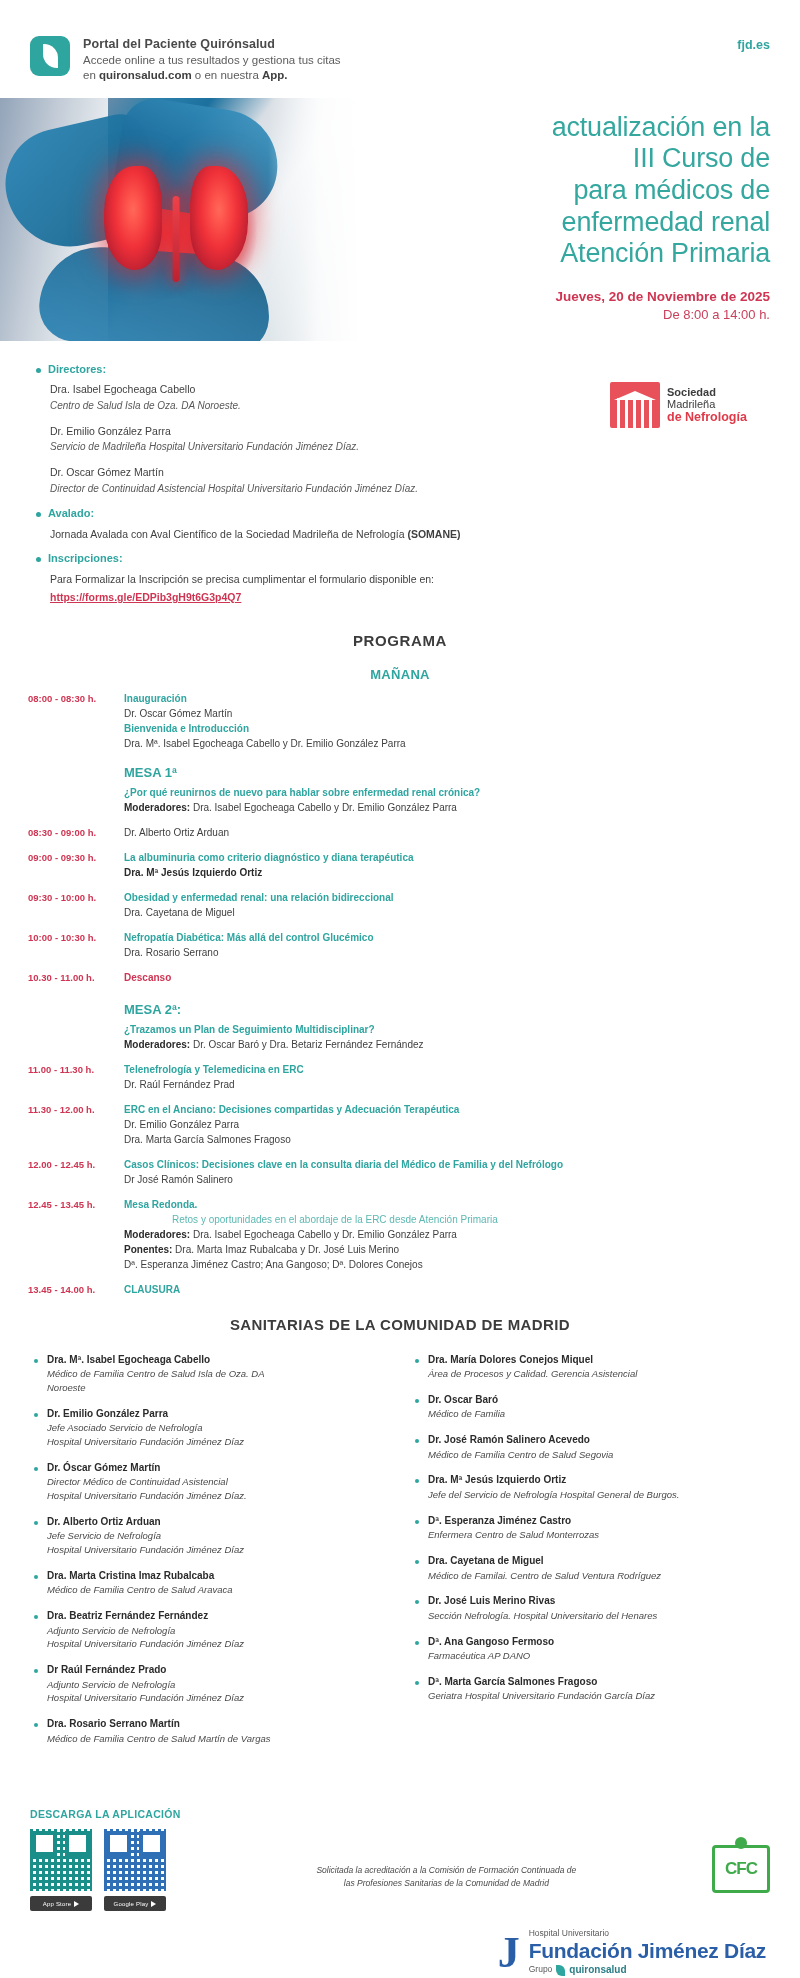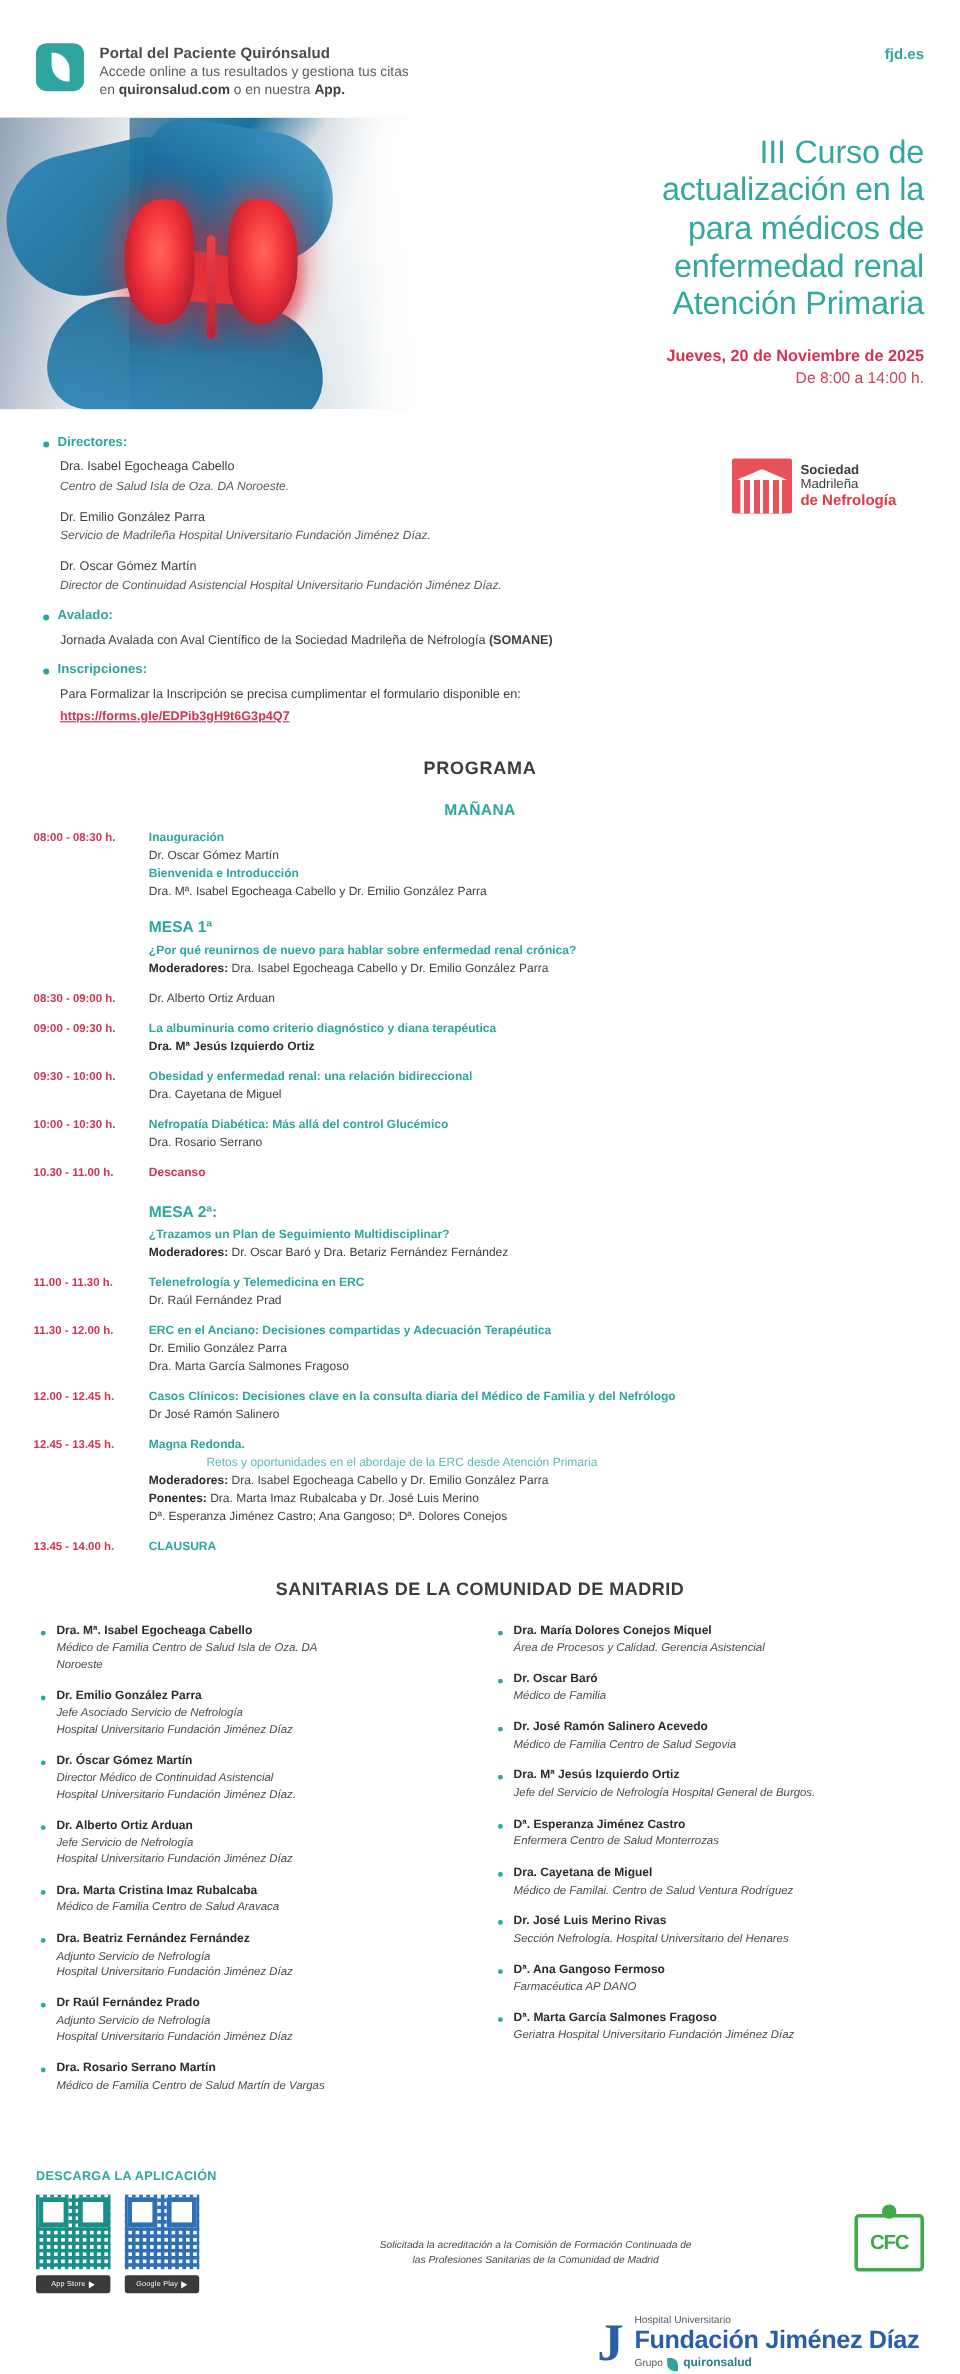--- a/index.html
+++ b/index.html
@@ -268,22 +268,22 @@
       <div class="hero-glove-r"></div>
       <div class="hero-glove-b"></div>
       <div class="hero-kidneys">
         <div class="kid l"></div>
         <div class="kid r"></div>
         <div class="kid-stem"></div>
       </div>
     </div>
     <div class="hero-body">
       <div class="hero-title">
+        <div>actualización en la</div>
         <div>III Curso de</div>
-        <div>actualización en la</div>
         <div>para médicos de</div>
         <div>enfermedad renal</div>
         <div>Atención Primaria</div>
       </div>
       <div class="hero-date">
         <div>Jueves, 20 de Noviembre de 2025</div>
         <div class="time">De 8:00 a 14:00 h.</div>
       </div>
       <div class="hero-venue">
         <div class="v1">Aula Magna</div>
@@ -419,21 +419,21 @@
       <div class="t">12.00 - 12.45 h.</div>
       <div class="c">
         <div class="hl">Casos Clínicos:  Decisiones clave en la consulta diaria del Médico de Familia y del Nefrólogo</div>
         <div class="sp">Dr José Ramón Salinero</div>
       </div>
     </div>
 
     <div class="row">
       <div class="t">12.45 - 13.45 h.</div>
       <div class="c">
-        <div class="hl">Magna Redonda.</div>
+        <div class="hl">Mesa Redonda.</div>
         <div class="sub-light">Retos y oportunidades en el abordaje de la ERC desde Atención Primaria</div>
         <div class="mod"><b>Moderadores:</b><span> Dra. Isabel Egocheaga Cabello y Dr. Emilio González Parra</span></div>
         <div class="mod"><b>Ponentes:</b><span> Dra. Marta Imaz Rubalcaba y Dr. José Luis Merino</span></div>
         <div class="sp">Dª. Esperanza Jiménez Castro; Ana Gangoso; Dª. Dolores Conejos</div>
       </div>
     </div>
 
     <div class="row">
       <div class="t">13.45 - 14.00 h.</div>
       <div class="c">
@@ -583,21 +583,21 @@
         <div class="sp-body">
           <div class="sp-name">Dª. Ana Gangoso Fermoso</div>
           <div class="sp-role">Farmacéutica AP DANO</div>
         </div>
       </div>
 
       <div class="sp-item">
         <div class="sp-dot"></div>
         <div class="sp-body">
           <div class="sp-name">Dª. Marta García Salmones Fragoso</div>
-          <div class="sp-role">Geriatra Hospital Universitario Fundación Jiménez Díaz</div>
+          <div class="sp-role">Geriatra Hospital Universitario Fundación García Díaz</div>
         </div>
       </div>
 
     </div>
   </div>
 
   <div class="footer">
     <div class="dl-block">
       <div class="dl-title">DESCARGA LA APLICACIÓN</div>
       <div class="qr-row">

